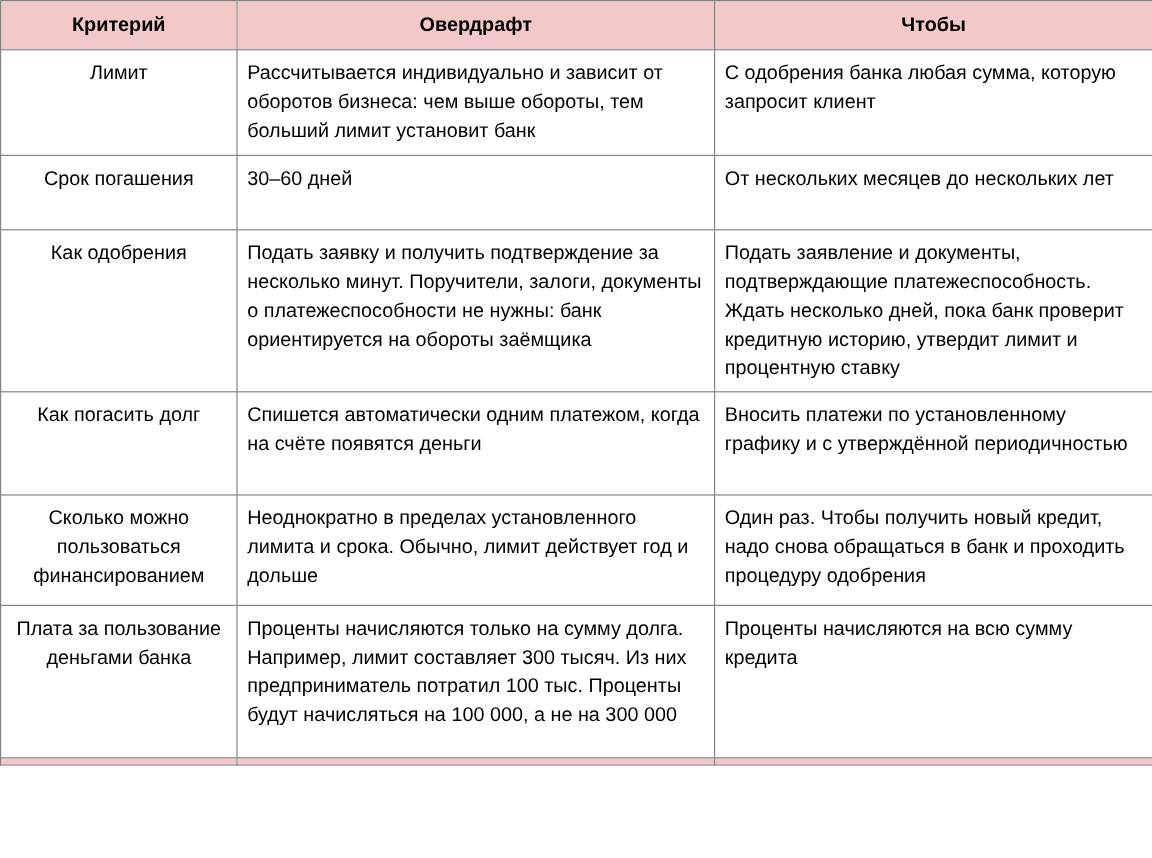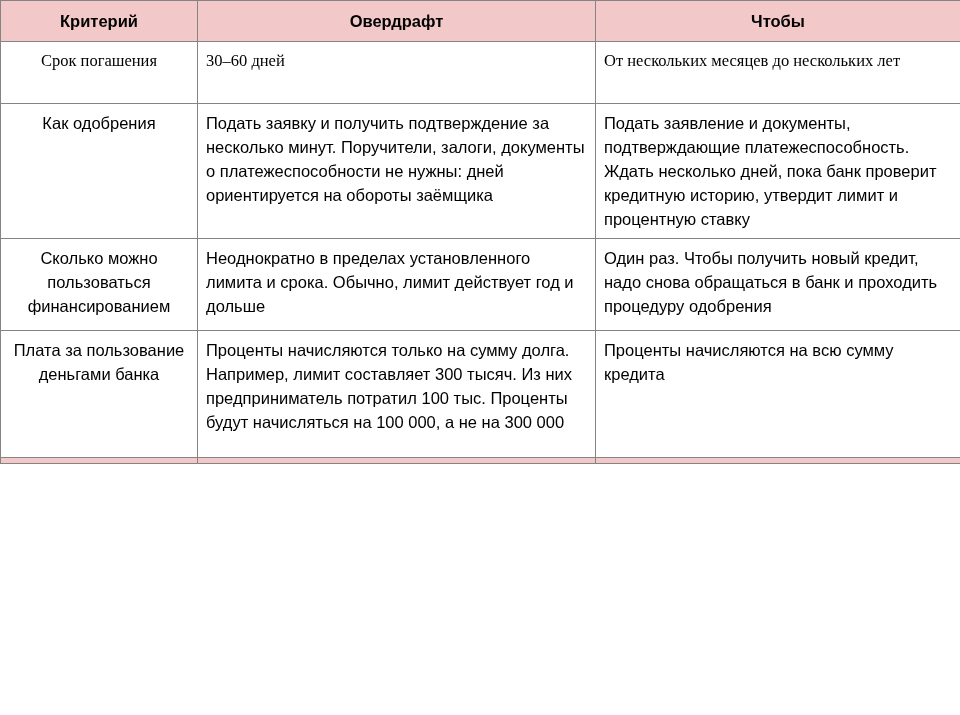--- a/index.html
+++ b/index.html
@@ -38,21 +38,21 @@
     text-align: center;
     vertical-align: middle;
     padding: 4px 8px;
   }
   table.cmp td.crit {
     text-align: center;
     padding: 7px 6px;
   }
   tr.hrow   { height: 41px; }
   tr.r1     { height: 88px; }
-  tr.r2     { height: 62px; font-family: Liberation Serif, serif; }
+  tr.r2     { height: 62px; }
   tr.r3     { height: 130px; }
   tr.r4     { height: 86px; }
   tr.r5     { height: 92px; }
   tr.r6     { height: 127px; margin-top: 16px; }
   tr.r7     { height: 82px; }
   tr.cutrow { height: 6px; }
   tr.cutrow td {
     background: var(--header-bg, #f3c8c8);
     padding: 0;
     font-size: 1px;
@@ -68,29 +68,39 @@
         <col class="c1">
         <col class="c2">
         <col class="c3">
       </colgroup>
     <tbody>
         <tr class="hrow">
       <th>Критерий</th>
       <th>Овердрафт</th>
       <th>Чтобы</th>
     </tr>
+    <tr class="r1">
+      <td class="crit">Лимит</td>
+      <td>Рассчитывается индивидуально и зависит от оборотов бизнеса: чем выше обороты, тем больший лимит установит банк</td>
+      <td>С одобрения банка любая сумма, которую запросит клиент</td>
+    </tr>
     <tr class="r2">
       <td class="crit">Срок погашения</td>
       <td>30–60 дней</td>
       <td>От нескольких месяцев до нескольких лет</td>
     </tr>
     <tr class="r3">
       <td class="crit">Как одобрения</td>
-      <td>Подать заявку и получить подтверждение за несколько минут. Поручители, залоги, документы о платежеспособности не нужны: дней ориентируется на обороты заёмщика</td>
+      <td>Подать заявку и получить подтверждение за несколько минут. Поручители, залоги, документы о платежеспособности не нужны: банк ориентируется на обороты заёмщика</td>
       <td>Подать заявление и документы, подтверждающие платежеспособность. Ждать несколько дней, пока банк проверит кредитную историю, утвердит лимит и процентную ставку</td>
+    </tr>
+    <tr class="r4">
+      <td class="crit">Как погасить долг</td>
+      <td>Спишется автоматически одним платежом, когда на счёте появятся деньги</td>
+      <td>Вносить платежи по установленному графику и с утверждённой периодичностью</td>
     </tr>
     <tr class="r5">
       <td class="crit">Сколько можно пользоваться финансированием</td>
       <td>Неоднократно в пределах установленного лимита и срока. Обычно, лимит действует год и дольше</td>
       <td>Один раз. Чтобы получить новый кредит, надо снова обращаться в банк и проходить процедуру одобрения</td>
     </tr>
     <tr class="r6">
       <td class="crit">Плата за пользование деньгами банка</td>
       <td>Проценты начисляются только на сумму долга. Например, лимит составляет 300 тысяч. Из них предприниматель потратил 100 тыс. Проценты будут начисляться на 100 000, а не на 300 000</td>
       <td>Проценты начисляются на всю сумму кредита</td>

